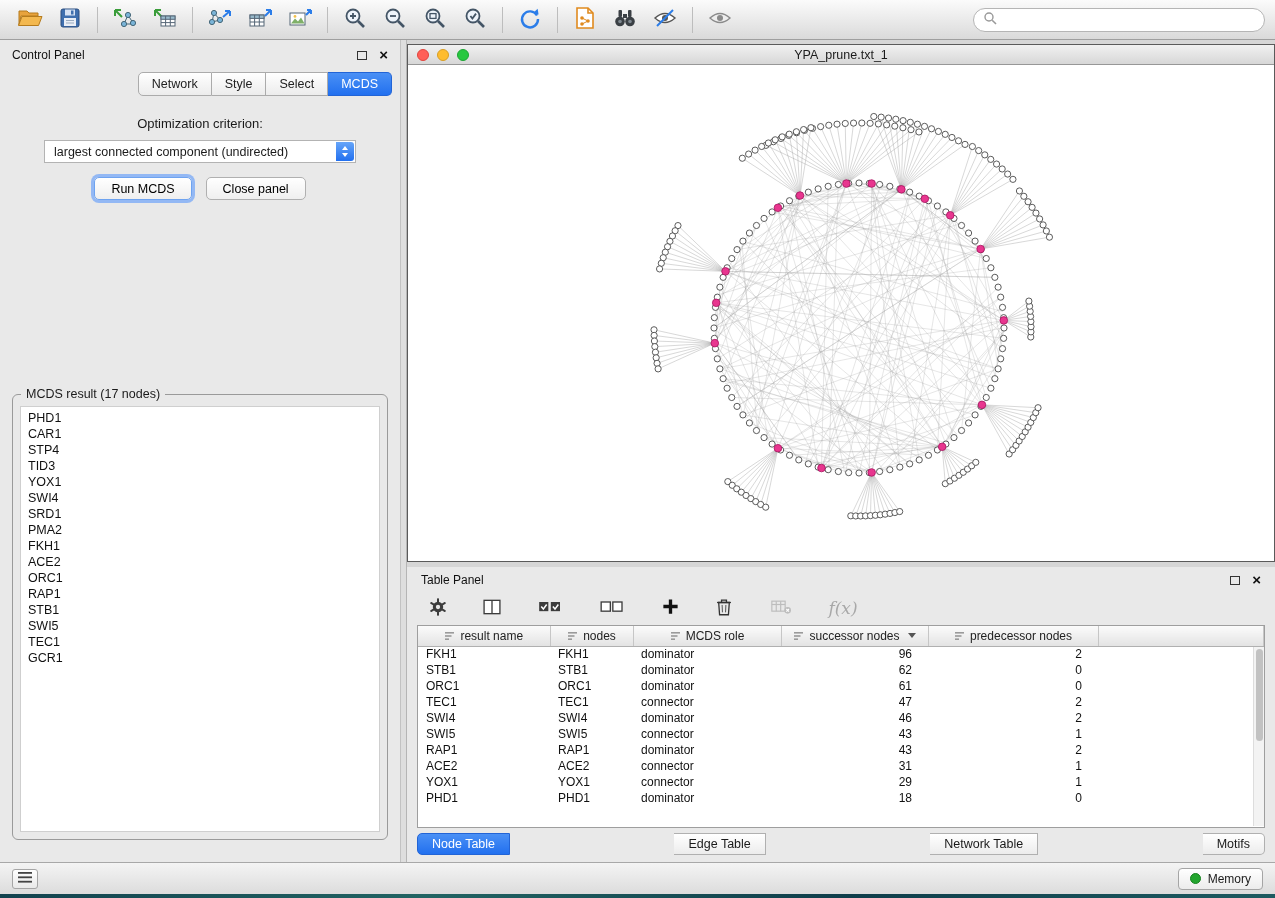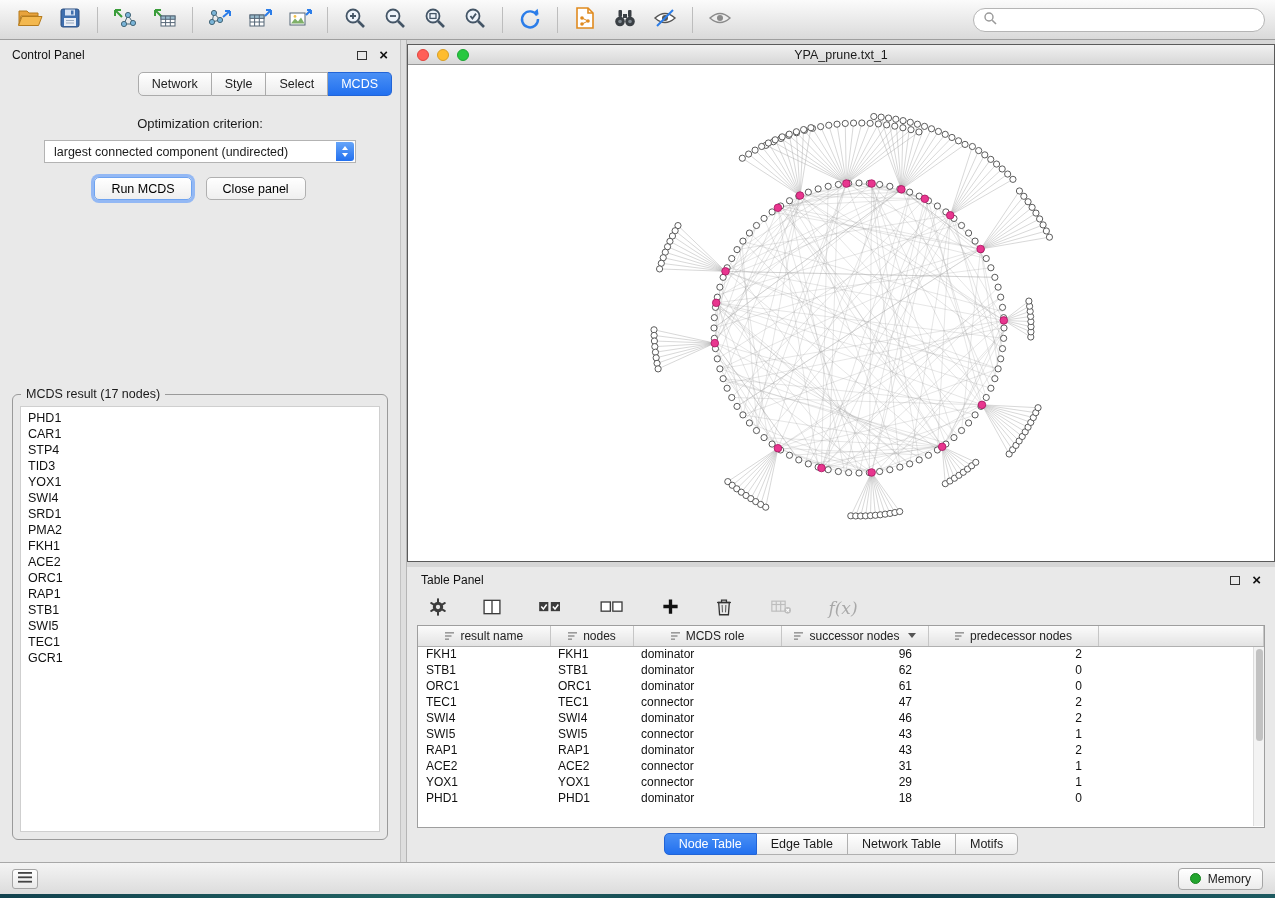--- a/index.html
+++ b/index.html
@@ -58,21 +58,21 @@
 .fx{font-family:"DejaVu Serif",serif;font-style:italic;font-size:17px;color:#a8a8a8}
 .table-wrap{flex:1;position:relative;background:#fff;border:1px solid #9e9e9e;overflow:hidden;min-height:0}
 table{border-collapse:collapse;width:100%;table-layout:fixed}
 th{height:20px;background:linear-gradient(#fbfbfb,#e3e3e3);border-right:1px solid #c6c6c6;border-bottom:1px solid #b0b0b0;font-weight:normal;font-size:12px;color:#222;white-space:nowrap;overflow:hidden}
 .th-inner{display:flex;align-items:center;justify-content:center;gap:5px;padding:0 4px}
 .chev{width:0;height:0;border-left:4px solid transparent;border-right:4px solid transparent;border-top:5px solid #555;margin-left:3px}
 td{height:16px;font-size:12px;padding:0 8px;white-space:nowrap;overflow:hidden;color:#111}
 td.num{text-align:right;padding-right:16px}
 .vscroll{position:absolute;top:21px;right:0;bottom:1px;width:11px;background:#f3f3f3;border-left:1px solid #ddd}
 .vthumb{position:absolute;top:2px;left:1.5px;width:7px;height:92px;background:#c2c2c2;border-radius:4px}
-.ft-tabs{display:flex;justify-content:center;margin:5px 0 7px;flex:0 0 auto}
+.ft-tabs{display:flex;justify-content:space-between;margin:5px 0 7px;flex:0 0 auto}
 .ft-tab{padding:3px 14px;border:1px solid #b0b0b0;border-left:none;background:linear-gradient(#ffffff,#ececec);font-size:12.5px;cursor:default}
 .ft-tab:first-child{border-left:1px solid #b0b0b0;border-radius:5px 0 0 5px}
 .ft-tab:last-child{border-radius:0 5px 5px 0}
 .ft-tab.active{background:linear-gradient(#4a90f5,#2270ef);border-color:#2264d6;color:#fff}
 
 .status-bar{height:32px;background:linear-gradient(#f4f4f4,#dcdcdc);border-top:1px solid #a8a8a8;display:flex;align-items:center;padding:0 12px}
 .list-btn{width:26px;height:20px;border:1px solid #a5a5a5;border-radius:3px;background:linear-gradient(#fff,#e9e9e9);display:flex;align-items:center;justify-content:center}
 .memory-btn{margin-left:auto;display:flex;align-items:center;gap:7px;border:1px solid #a5a5a5;border-radius:4px;background:linear-gradient(#ffffff,#ececec);padding:0 11px;height:22px;font-size:12px}
 .mem-dot{width:11px;height:11px;border-radius:50%;background:#23a52f;border:1px solid #17821f}
 .desktop-strip{height:4px;background:linear-gradient(90deg,#12424e,#226463,#0f3d4a,#1d5a60)}

